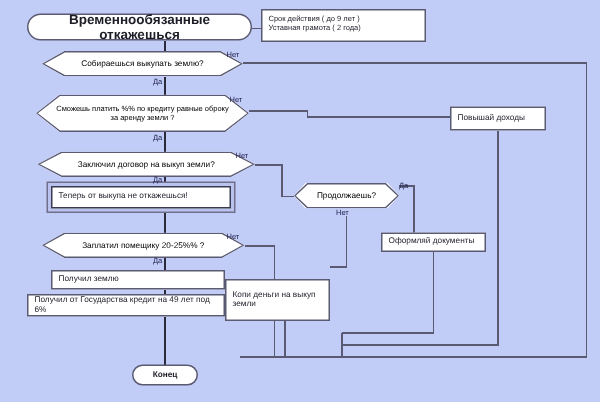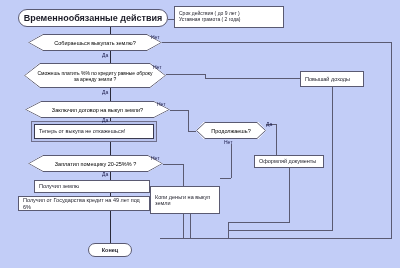--- a/index.html
+++ b/index.html
@@ -128,21 +128,21 @@
       <path d="M228 230 L228 238"></path>
       <path d="M190 230 L190 238"></path>
       <path d="M183 214 L183 238"></path>
       <path d="M183 238 L228 238"></path>
 
       <path d="M160 238 L183 238"></path>
     </g>
   </svg>
 
   <div class="node term f9" style="left:18px;top:9px;width:150px;height:18px;">
-    <span>Временнообязанные действия</span>
+    <span>Временнообязанные откажешься</span>
   </div>
 
   <div class="node proc f5" style="left:174px;top:6px;width:110px;height:22px;flex-direction:column;align-items:flex-start;justify-content:center;">
     <span>Срок действия ( до 9 лет )</span>
     <span>Уставная грамота ( 2 года)</span>
   </div>
 
   <div class="dec" style="left:28px;top:34px;width:134px;height:17px;">
     <div class="inner"></div>
     <svg class="edge" viewBox="0 0 134 17" preserveAspectRatio="none">

